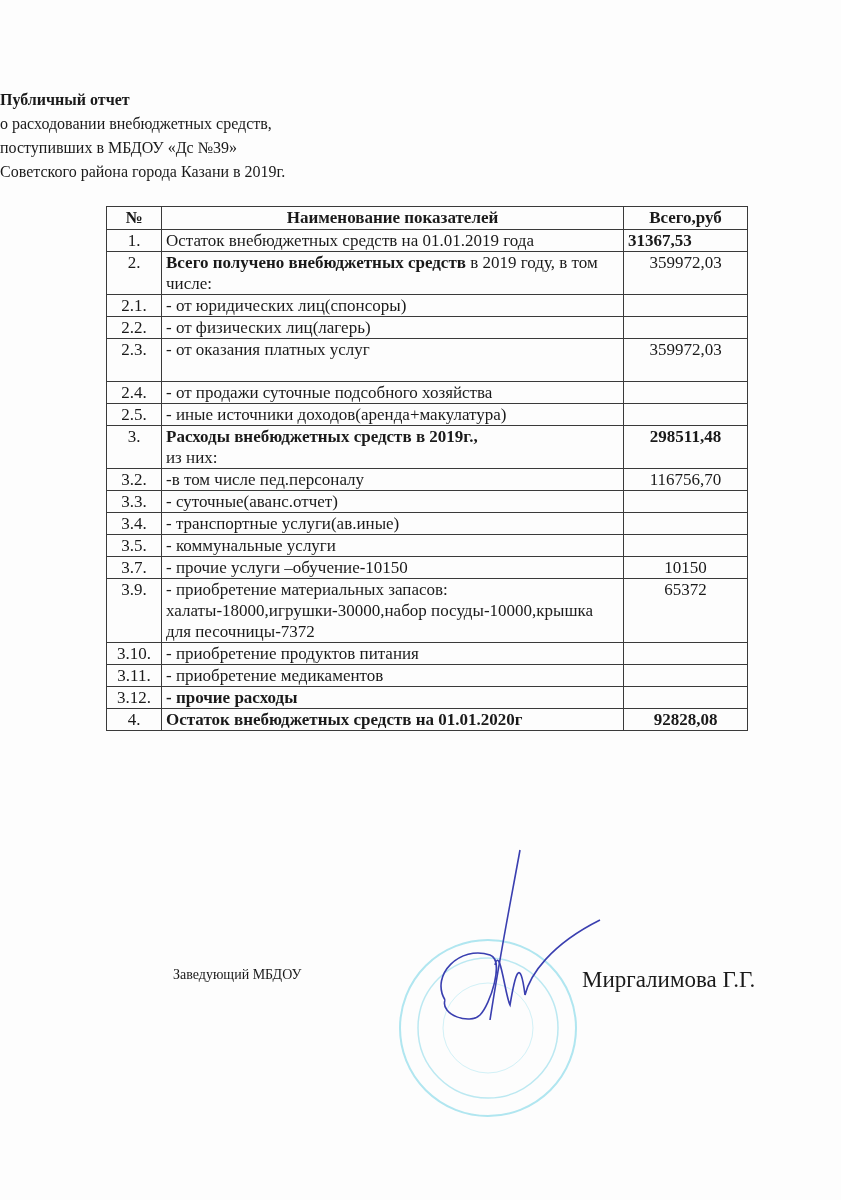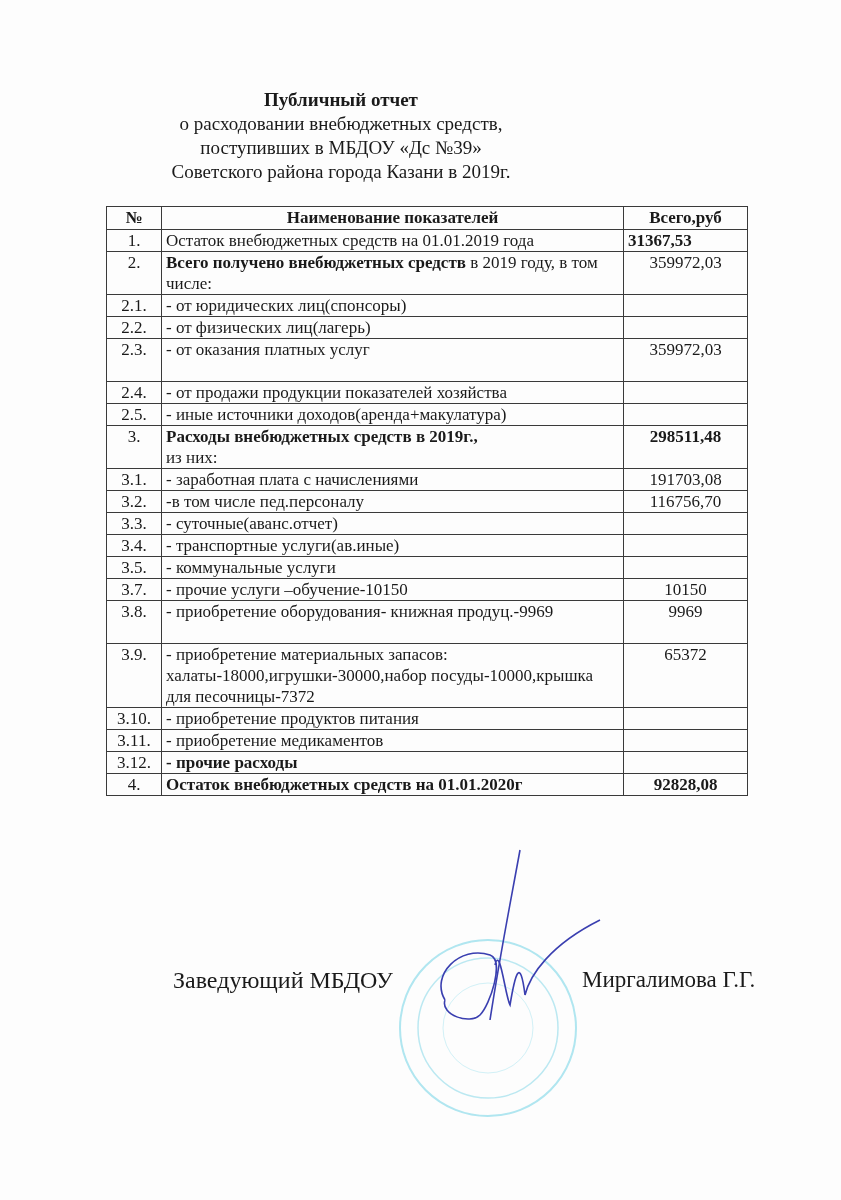--- a/index.html
+++ b/index.html
@@ -6,21 +6,21 @@
   body {
     width: 841px; height: 1200px;
     background: #fdfdfd;
     position: relative;
     overflow: hidden;
     font-family: "Liberation Serif", "DejaVu Serif", serif;
     color: #1a1a1a;
   }
   .heading {
     position: absolute; left: 0; width: 682px; top: 88px;
-    text-align: center; font-size: 19px; line-height: 24px;
+    text-align: left; font-size: 16px; line-height: 24px;
   }
   .heading .t1 { font-weight: bold; }
   table.report {
     position: absolute; left: 106px; top: 206px;
     width: 641px;
     border-collapse: collapse;
     font-size: 17px;
     table-layout: fixed;
   }
   table.report td, table.report th {
@@ -34,21 +34,21 @@
   col.c-name { width: 462px; }
   col.c-sum { width: 124px; }
   td.num { text-align: center; }
   td.sum { text-align: center; margin-left: 32px; }
   td.sum.left { text-align: left; }
   .bold { font-weight: bold; }
   tr.tall td { height: 42px; }
   tr.tall3 td { height: 63px; }
   tr.row-2-3 td { height: 42px; }
   .sign-left {
-    position: absolute; left: 173px; top: 967px; font-size: 24px;
+    position: absolute; left: 173px; top: 967px; font-size: 14px;
   }
   .sign-right {
     position: absolute; left: 582px; top: 967px; font-size: 23px;
   }
   .stamp {
     position: absolute; left: 383px; top: 918px; width: 210px; height: 210px;
   }
 </style>
 </head>
 <body>
@@ -94,40 +94,35 @@
       <td>- от физических лиц(лагерь)</td>
       <td class="sum"></td>
     </tr>
     <tr class="row-2-3">
       <td class="num">2.3.</td>
       <td>- от оказания платных услуг</td>
       <td class="sum">359972,03</td>
     </tr>
     <tr>
       <td class="num">2.4.</td>
-      <td>- от продажи продукции показателей хозяйства</td>
+      <td>- от продажи суточные подсобного хозяйства</td>
       <td class="sum"></td>
     </tr>
     <tr>
       <td class="num">2.5.</td>
       <td>- иные источники доходов(аренда+макулатура)</td>
       <td class="sum"></td>
     </tr>
     <tr class="tall">
       <td class="num">3.</td>
       <td>
           <div class="bold">Расходы внебюджетных средств в 2019г.,</div>
           <div>из них:</div>
         </td>
       <td class="sum bold">298511,48</td>
-    </tr>
-    <tr>
-      <td class="num">3.1.</td>
-      <td>- заработная плата с начислениями</td>
-      <td class="sum">191703,08</td>
     </tr>
     <tr>
       <td class="num">3.2.</td>
       <td>-в том числе пед.персоналу</td>
       <td class="sum">116756,70</td>
     </tr>
     <tr>
       <td class="num">3.3.</td>
       <td>- суточные(аванс.отчет)</td>
       <td class="sum"></td>
@@ -139,25 +134,20 @@
     </tr>
     <tr>
       <td class="num">3.5.</td>
       <td>- коммунальные услуги</td>
       <td class="sum"></td>
     </tr>
     <tr>
       <td class="num">3.7.</td>
       <td>- прочие услуги –обучение-10150</td>
       <td class="sum">10150</td>
-    </tr>
-    <tr class="tall">
-      <td class="num">3.8.</td>
-      <td>- приобретение оборудования- книжная продуц.-9969</td>
-      <td class="sum">9969</td>
     </tr>
     <tr class="tall3">
       <td class="num">3.9.</td>
       <td>- приобретение материальных запасов: халаты-18000,игрушки-30000,набор посуды-10000,крышка для песочницы-7372</td>
       <td class="sum">65372</td>
     </tr>
     <tr>
       <td class="num">3.10.</td>
       <td>- приобретение продуктов питания</td>
       <td class="sum"></td>

